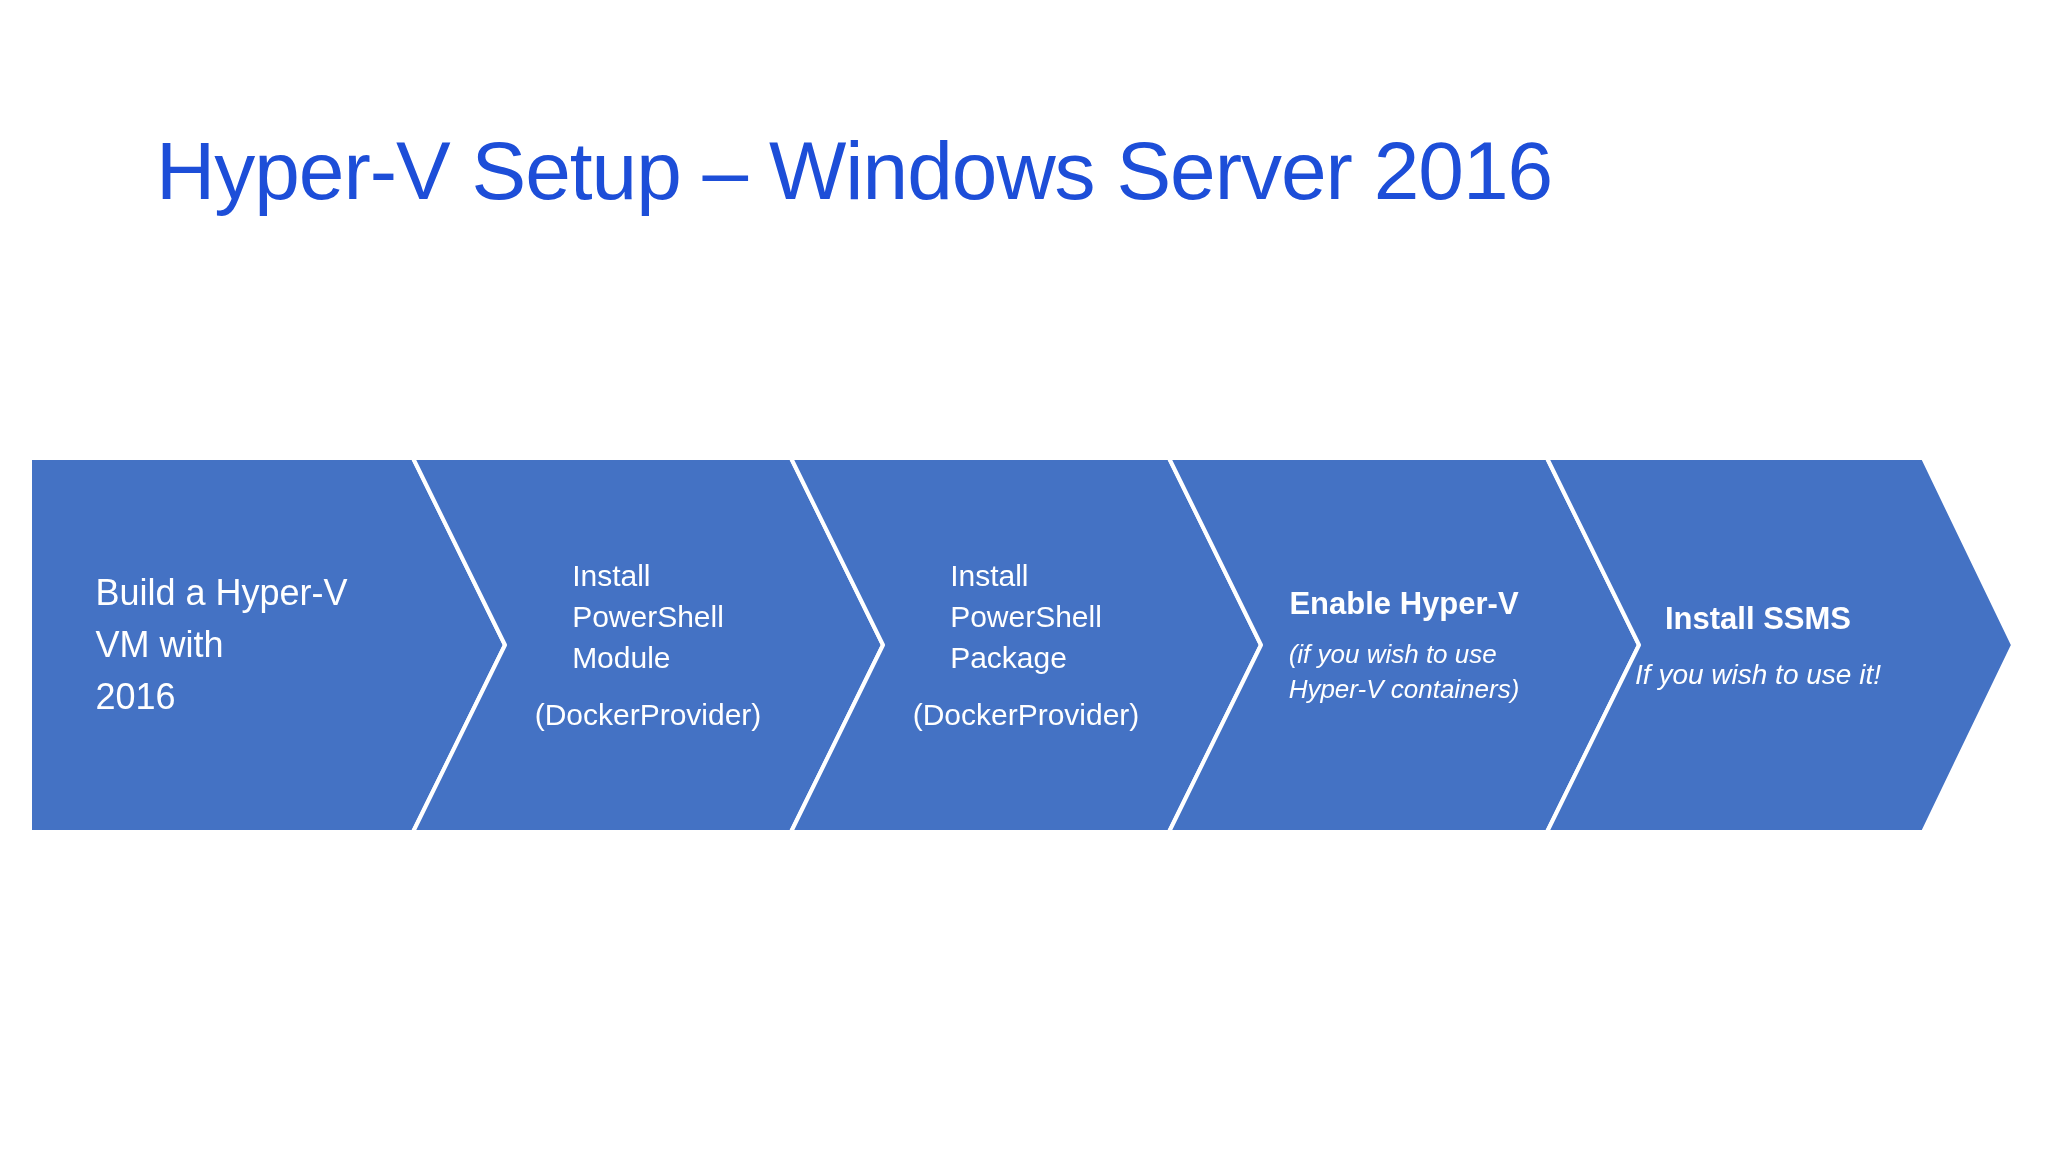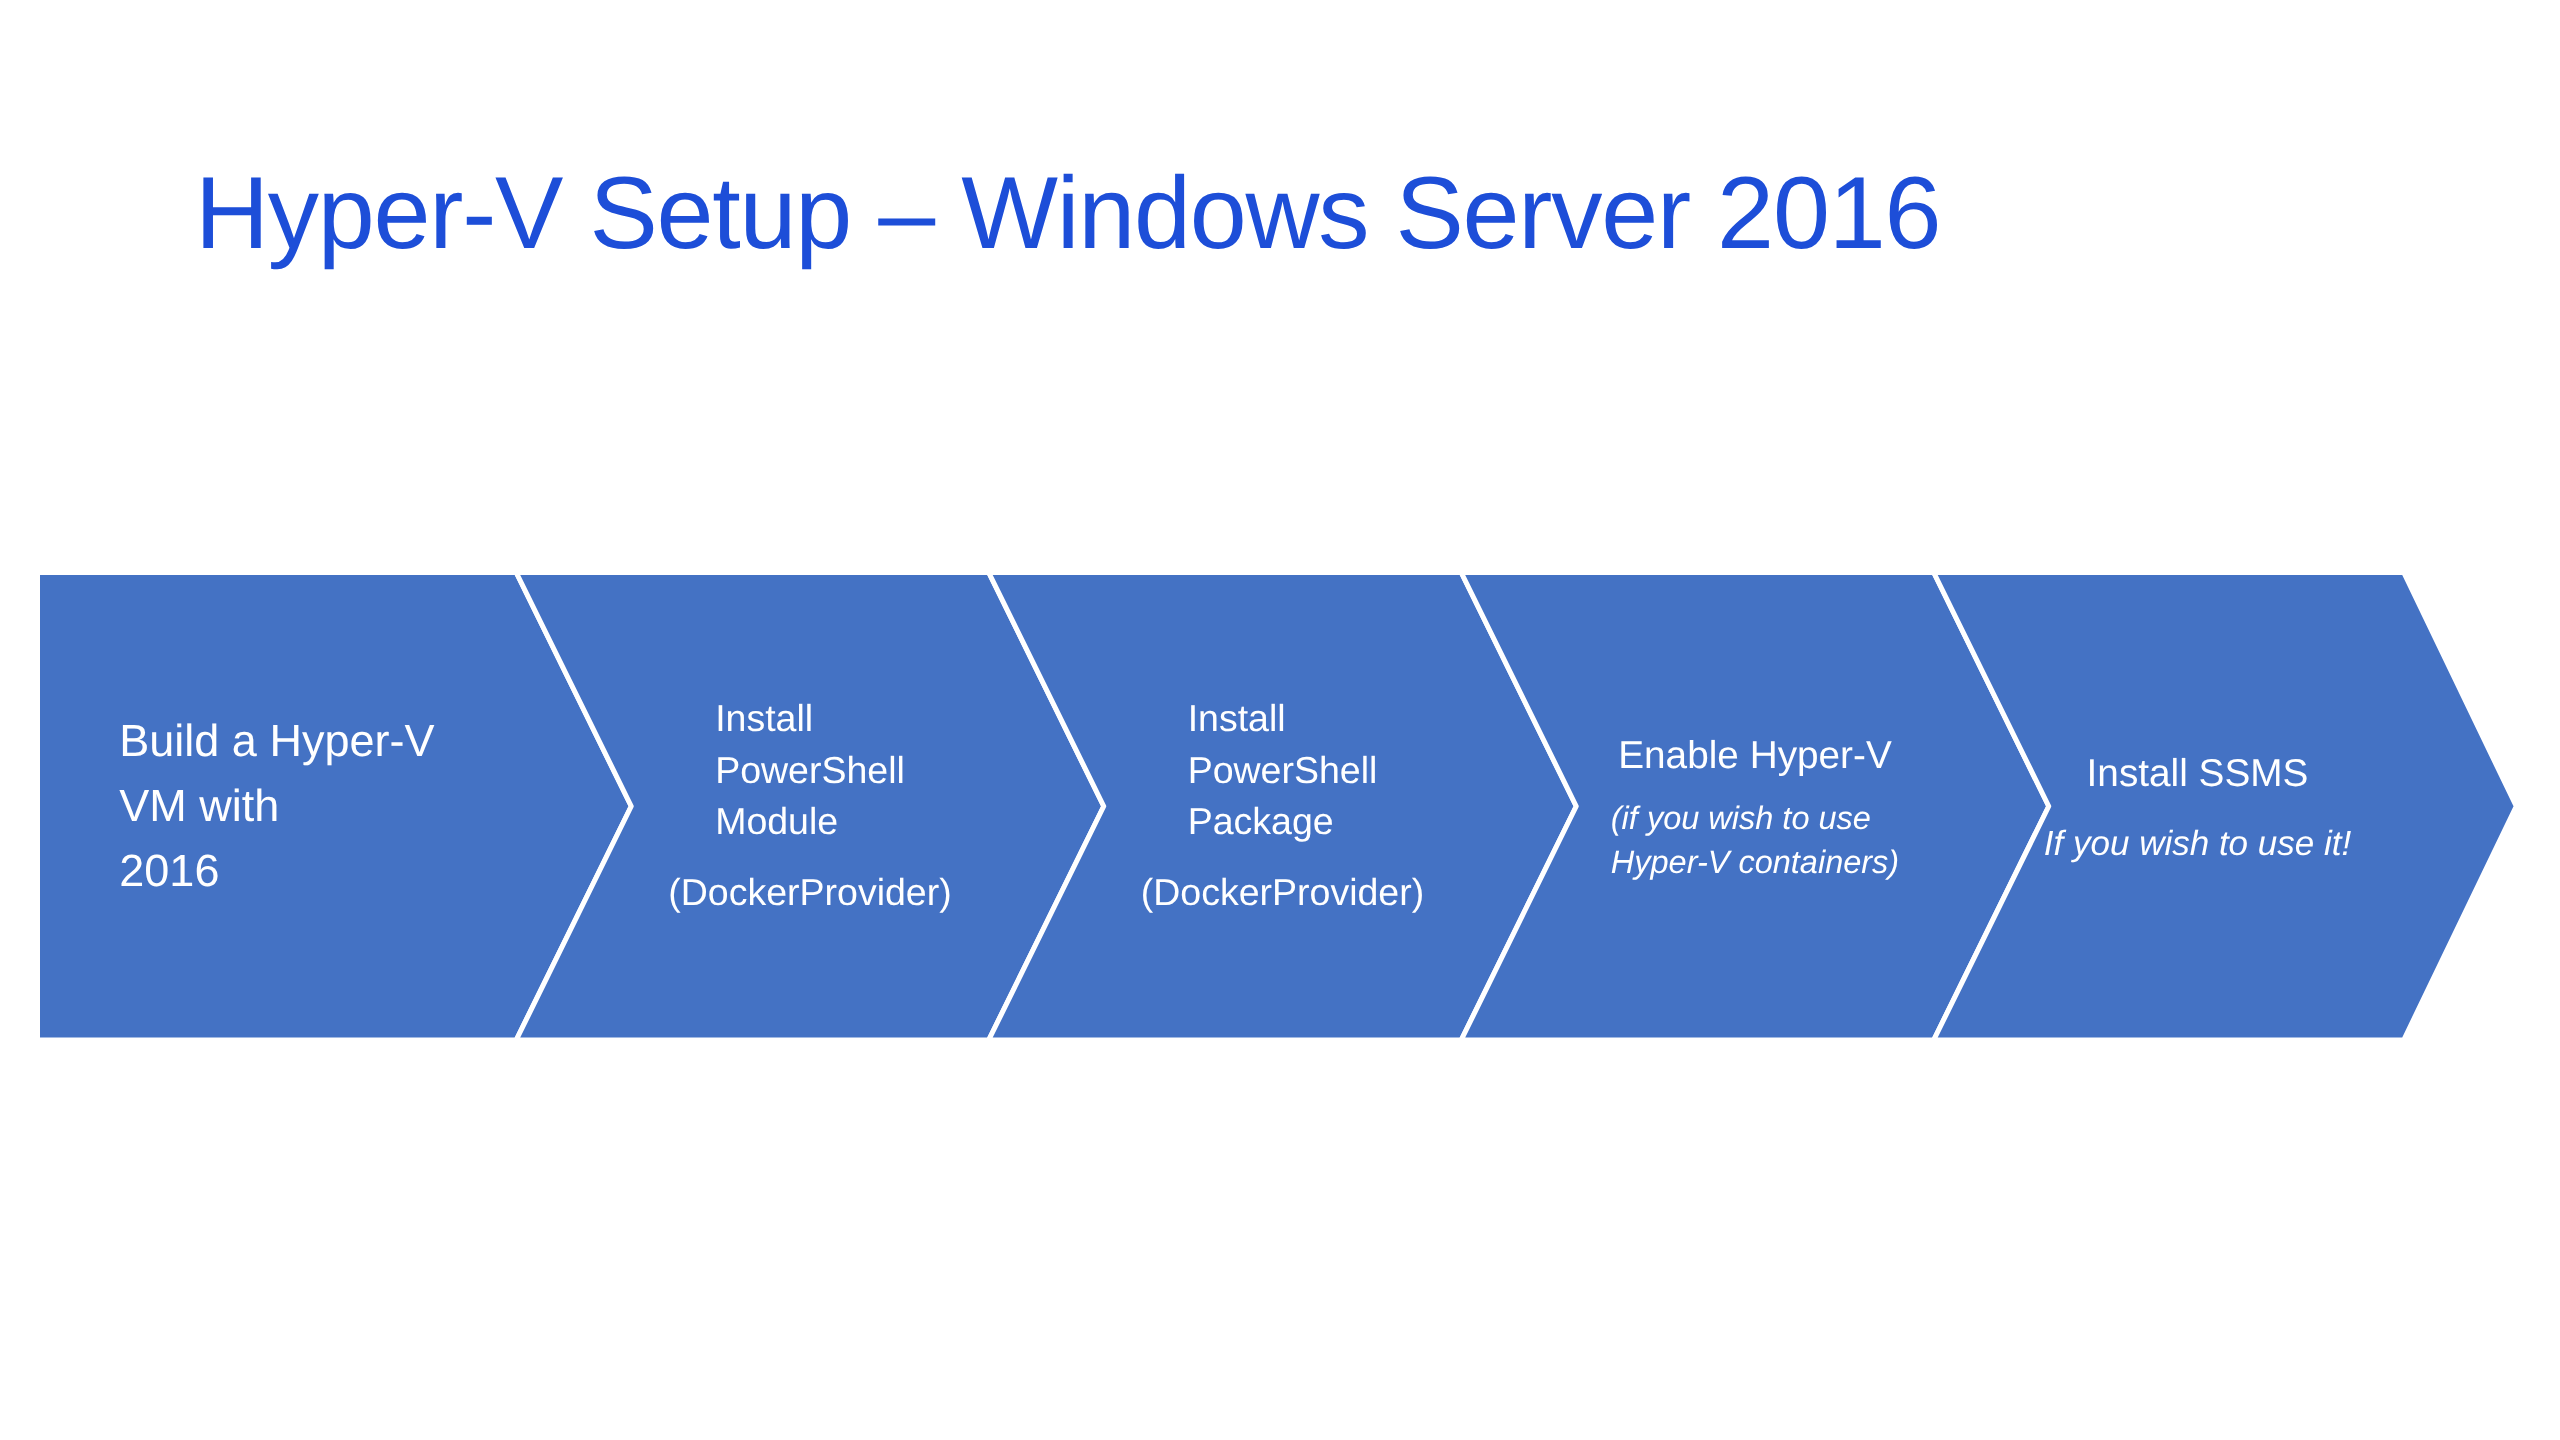--- a/index.html
+++ b/index.html
@@ -45,21 +45,21 @@
     height: 374px;
     display: flex;
     flex-direction: column;
     justify-content: center;
     align-items: center;
     text-align: left;
     color: #ffffff;
   }
   .step1-lines { font-size: 36px; line-height: 52px; font-weight: 400; }
   .heading-lines { font-size: 30px; line-height: 41px; font-weight: 400; }
-  .heading-single { font-size: 31px; line-height: 40px; font-weight: 400; }
+  .heading-single { font-size: 31px; line-height: 40px; font-weight: 700; }
   .subheading { font-size: 30px; line-height: 40px; margin-top: 17px; }
   .note-italic {
     font-style: italic;
     font-size: 26px;
     line-height: 35px;
     margin-top: 13px;
   }
   .note-italic.large { font-size: 28px; margin-top: 18px; }
 </style>
 </head>

